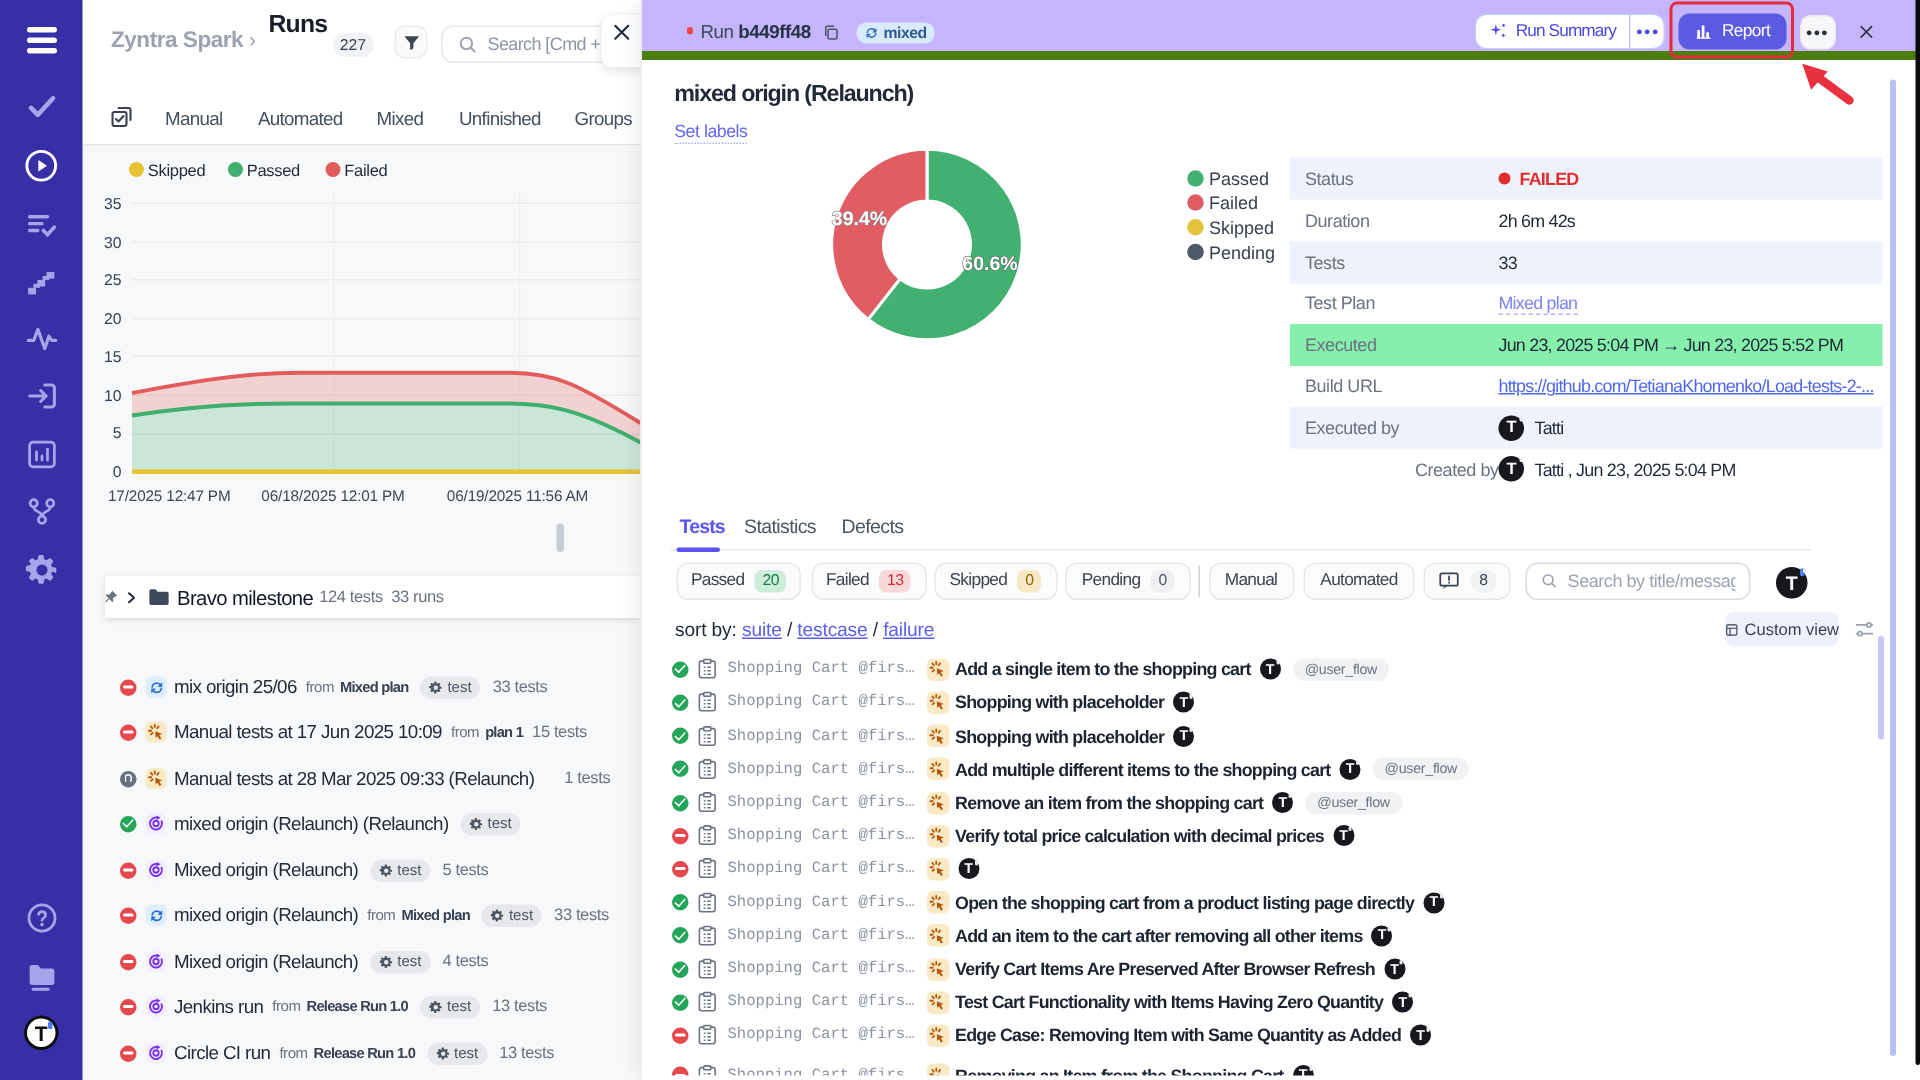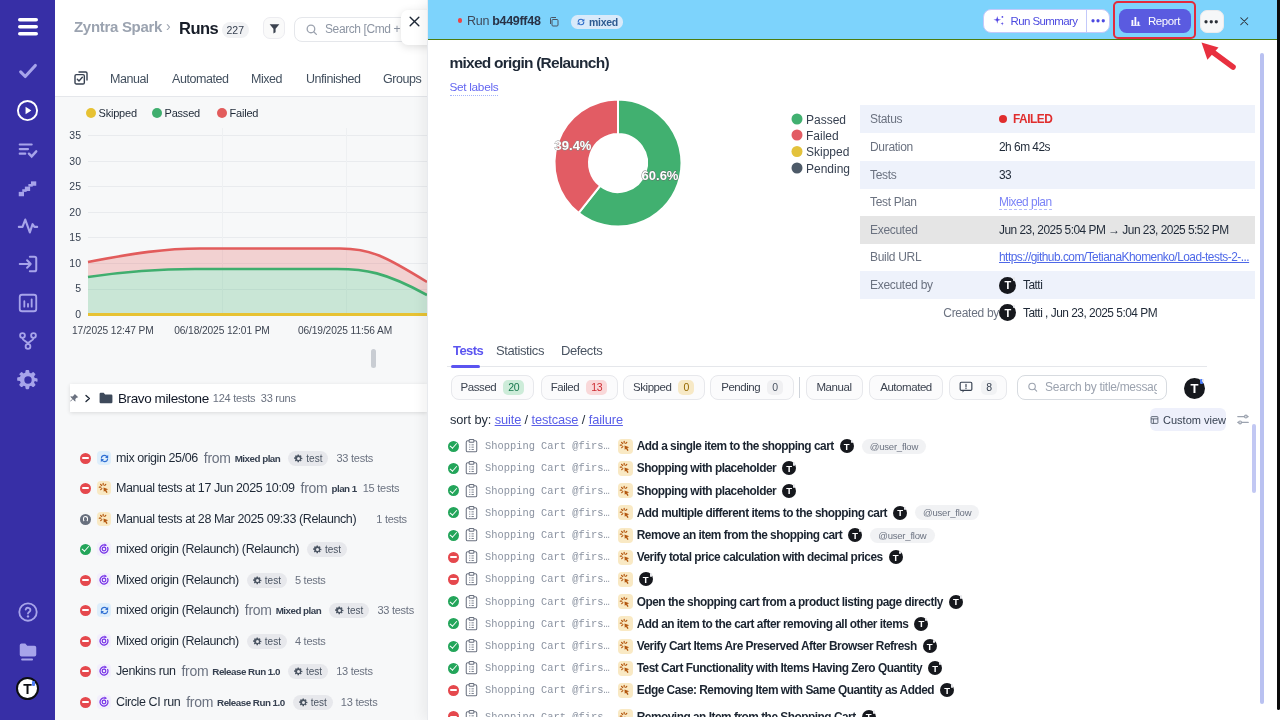--- a/index.html
+++ b/index.html
@@ -10,34 +10,34 @@
   
   #sidebar { position:absolute; left:0; top:0; width:55px; height:720px; background:#372fa6; z-index:50; }
   .sicon { position:absolute; left:0; width:55px; display:flex; justify-content:center; color:#a7a4ea; }
 
   
   #page { position:absolute; left:55px; top:0; width:1225px; height:720px; background:#f7f8f9; }
   #pageheader { position:absolute; left:0; top:0; width:100%; height:97px; background:#fff; border-bottom:1px solid #e5e7eb; }
 
   
   #drawer { position:absolute; left:427px; top:0; width:853px; height:720px; background:#fff; z-index:100; border-left:1px solid #e8eaee; box-shadow:-4px 0 12px rgba(0,0,0,0.06); }
-  #drawertop { position:absolute; left:0; top:0; width:100%; height:40px; border-bottom:1px solid #4d7c0f; background:#7dd3fc; }
+  #drawertop { position:absolute; left:0; top:0; width:100%; height:40px; border-bottom:6px solid #4d7c0f; background:#c4b5fd; }
 
   .chip { position:absolute; height:25px; border:1px solid #e7e8ec; background:#fbfbfc; border-radius:8px; display:flex; align-items:center; justify-content:center; gap:7px; font-size:11.5px; color:#3c4350; letter-spacing:-0.45px; white-space:nowrap; box-sizing:border-box; }
   .cbadge { border-radius:5px; font-size:10.5px; padding:1.5px 5px; font-weight:400; letter-spacing:-0.3px; }
 
   .trow { position:absolute; left:446px; width:800px; height:22px; display:flex; align-items:center; }
   .tmono { font-family:"Liberation Mono", monospace; font-size:10.4px; color:#8b93a1; letter-spacing:0px; white-space:pre; }
   .ttitle { font-size:11.9px; font-weight:700; color:#1b2430; margin-left:4px; white-space:nowrap; letter-spacing:-0.5px; }
   .tava { width:14px; height:14px; border-radius:50%; background:#16181d; color:#fff; font-size:9.5px; font-weight:700; display:flex; align-items:center; justify-content:center; margin-left:6px; position:relative; }
   .tava:after { content:""; position:absolute; right:1.2px; top:0.8px; width:2px; height:3.5px; background:#e8e9ec; border-radius:1px; }
   .uflow { margin-left:8px; background:#f1f2f4; border-radius:8px; font-size:9.5px; color:#6b7280; padding:2px 8px; letter-spacing:-0.2px; }
 
   .runrow { position:absolute; left:0; width:372px; display:flex; align-items:center; white-space:nowrap; overflow:hidden; }
-  .rfrom { font-size:14px; color:#6b7280; margin-left:6px; white-space:nowrap; letter-spacing:-0.3px; }
+  .rfrom { font-size:10px; color:#6b7280; margin-left:6px; white-space:nowrap; letter-spacing:-0.3px; }
   .rplan { font-size:9.8px; color:#374151; font-weight:700; margin-left:4px; white-space:nowrap; letter-spacing:-0.5px; }
   .rbadge { display:inline-flex; align-items:center; gap:3px; background:#e7e8ec; border-radius:8px; font-size:10px; color:#4b5563; padding:2px 6px; margin-left:8px; white-space:nowrap; flex:none; }
   .rtests { font-size:11px; color:#6b7280; margin-left:8px; white-space:nowrap; letter-spacing:-0.25px; }
   .rtitle { font-size:12.5px; color:#1f2937; margin-left:5px; white-space:nowrap; letter-spacing:-0.4px; }
 
   .itable-row { position:absolute; left:432px; width:395px; height:28px; display:flex; align-items:center; }
   .ilabel { width:139px; padding-left:10px; font-size:12px; color:#6b7280; letter-spacing:-0.3px; }
   .ivalue { font-size:11.9px; color:#1f2937; display:flex; align-items:center; white-space:nowrap; letter-spacing:-0.5px; }
 
   .ic-fail, .ic-pass, .ic-gray { width:11px; height:11px; border-radius:50%; position:relative; flex:none; display:inline-block; }
@@ -136,21 +136,21 @@
   </div>
   <div class="sicon" style="top:677px;">
     <div style="width:23px;height:23px;border-radius:50%;background:#fff;border:2.6px solid #0c0e12;color:#0c0e12;font-weight:700;font-size:14px;display:flex;align-items:center;justify-content:center;position:relative;box-sizing:border-box;">T<span style="position:absolute;right:2.5px;top:1.5px;width:2.5px;height:5px;background:#4f7df7;border-radius:1px;"></span></div>
   </div>
 </div>
 
 <div id="page">
   <div id="pageheader">
     <div class="abs" style="left:19px;top:18px;font-size:15px;font-weight:700;color:#9ba3b0;letter-spacing:-0.3px;">Zyntra Spark</div>
     <div class="abs" style="left:111px;top:18px;font-size:14px;color:#9ca3af;">›</div>
-    <div class="abs" style="left:124px;top:19px;font-size:16.5px;font-weight:700;color:#171d28;letter-spacing:-0.5px;">Runs</div>
+    <div class="abs" style="left:124px;top:7px;font-size:16.5px;font-weight:700;color:#171d28;letter-spacing:-0.5px;">Runs</div>
     <div class="abs" style="left:167px;top:21.5px;background:#f1f2f4;border-radius:8px;padding:2px 4.5px;font-size:10.5px;font-weight:400;color:#374151;">227</div>
     <div class="abs" style="left:208px;top:17px;width:22px;height:22px;background:#fafafa;border:1px solid #ececf0;border-radius:7px;display:flex;align-items:center;justify-content:center;">
       <svg width="13" height="13" viewBox="0 0 24 24" fill="#3c4350">
           <path d="M3 4h18l-7 8.5V19l-4 2v-8.5z"></path>
         </svg>
     </div>
     <div class="abs" style="left:239px;top:17px;width:140px;height:24.5px;background:#fff;border:1px solid #e5e7eb;border-radius:8px;display:flex;align-items:center;padding:0 10px;gap:7px;">
       <svg width="13" height="13" viewBox="0 0 24 24" fill="none" stroke="#9ca3af" stroke-width="2.4">
           <circle cx="11" cy="11" r="7"></circle>
           <path d="M16.5 16.5L21 21" stroke-linecap="round"></path>
@@ -463,21 +463,21 @@
       <span class="ivalue">2h 6m 42s</span>
     </div>
   <div class="itable-row" style="top:160.6px;background:#eef2fb;">
       <span class="ilabel">Tests</span>
       <span class="ivalue">33</span>
     </div>
   <div class="itable-row" style="top:188.2px;">
       <span class="ilabel">Test Plan</span>
       <span class="ivalue" style="color:#7b83f7;border-bottom:1px dashed #b4b9fb;">Mixed plan</span>
     </div>
-  <div class="itable-row" style="top:215.8px;background:#e5e5e5;">
+  <div class="itable-row" style="top:215.8px;background:#86efac;">
       <span class="ilabel">Executed</span>
       <span class="ivalue">Jun 23, 2025 5:04 PM → Jun 23, 2025 5:52 PM</span>
     </div>
   <div class="itable-row" style="top:243.4px;">
       <span class="ilabel">Build URL</span>
       <span class="ivalue" style="color:#4e68e8;text-decoration:underline;">https://github.com/TetianaKhomenko/Load-tests-2-...</span>
     </div>
   <div class="itable-row" style="top:271px;background:#eef2fb;">
       <span class="ilabel">Executed by</span>
       <span class="ivalue"><span class="tava" style="width:17px;height:17px;font-size:11px;margin:0 7px 0 0;">T</span>Tatti</span>

